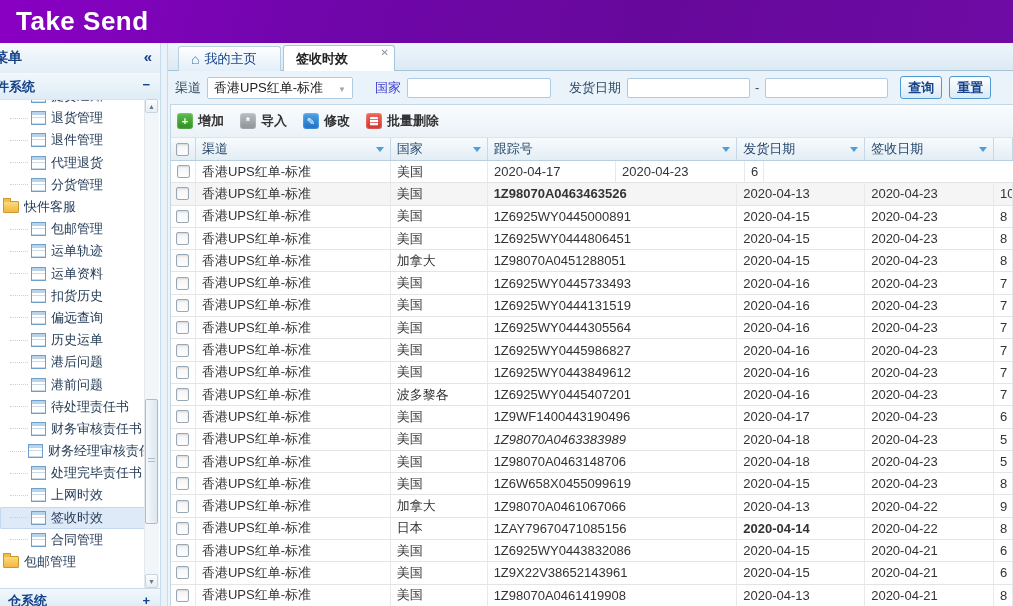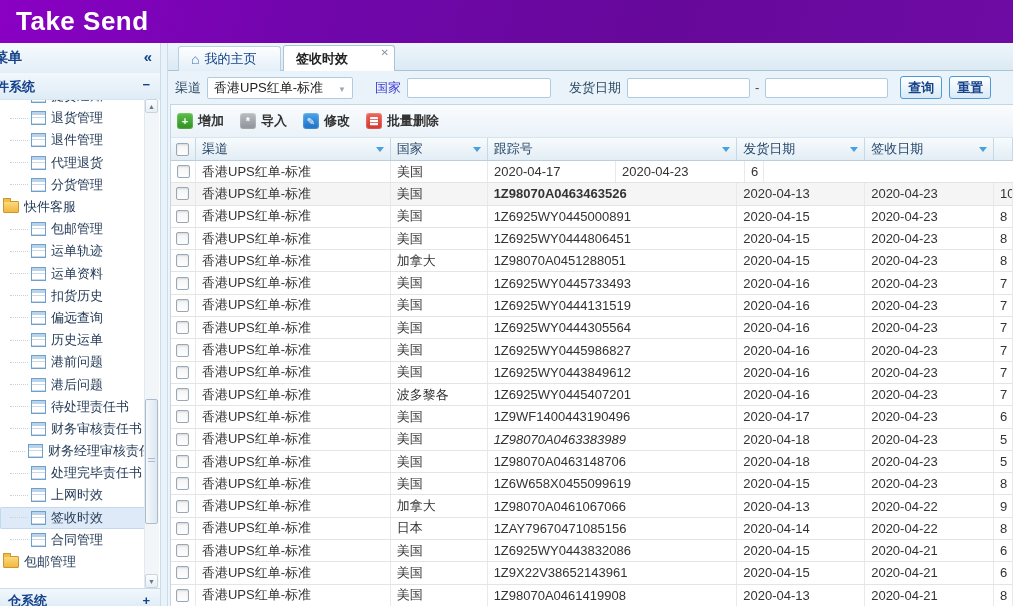--- a/index.html
+++ b/index.html
@@ -189,26 +189,26 @@
           <span class="side-label">偏远查询</span>
         </div>
         <div class="side-item">
           <span class="tree-dots"></span>
           <span class="leaf-icon"></span>
           <span class="side-label">历史运单</span>
         </div>
         <div class="side-item">
           <span class="tree-dots"></span>
           <span class="leaf-icon"></span>
+          <span class="side-label">港后问题</span>
+        </div>
+        <div class="side-item">
+          <span class="tree-dots"></span>
+          <span class="leaf-icon"></span>
           <span class="side-label">港前问题</span>
-        </div>
-        <div class="side-item">
-          <span class="tree-dots"></span>
-          <span class="leaf-icon"></span>
-          <span class="side-label">港后问题</span>
         </div>
         <div class="side-item">
           <span class="tree-dots"></span>
           <span class="leaf-icon"></span>
           <span class="side-label">待处理责任书</span>
         </div>
         <div class="side-item">
           <span class="tree-dots"></span>
           <span class="leaf-icon"></span>
           <span class="side-label">财务审核责任书</span>
@@ -754,21 +754,21 @@
             </div>
             <div class="bcell" style="width: 195px;">
               <span class="ctext">香港UPS红单-标准</span>
             </div>
             <div class="bcell" style="width: 97px;">
               <span class="ctext">日本</span>
             </div>
             <div class="bcell" style="width: 250px;">
               <span class="ctext">1ZAY79670471085156</span>
             </div>
-            <div class="bcell" style="width: 128px;">
+            <div class="bcell" style="width: 128px; font-weight: bold;">
               <span class="ctext">2020-04-14</span>
             </div>
             <div class="bcell" style="width: 129px;">
               <span class="ctext">2020-04-22</span>
             </div>
             <div class="bcell" style="width: 19px;">
               <span class="ctext">8</span>
             </div>
           </div>
           <div class="grid-row">

